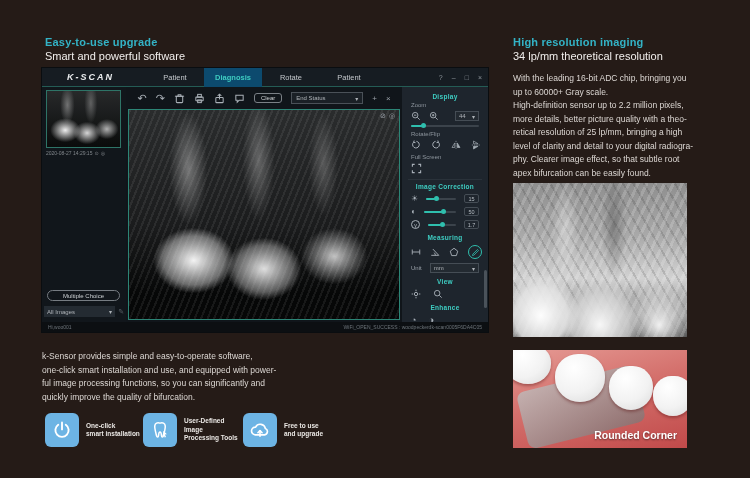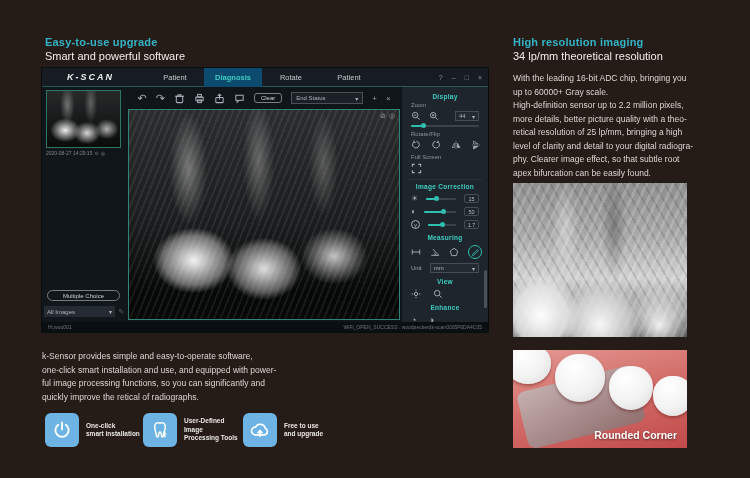--- a/index.html
+++ b/index.html
@@ -381,21 +381,21 @@
 
     <div class="statusbar">
       <span>Hi,woo001</span>
       <span>WiFi_OPEN_SUCCESS : woodpeckerdk-scan0005F6DA4C05</span>
     </div>
   </div>
 
   <div class="body-text" style="position:absolute; left:42px; top:350px; width:280px;">k-Sensor provides simple and easy-to-operate software,
 one-click smart installation and use, and equipped with power-
 ful image processing functions, so you can significantly and
-quickly improve the retical of radiographs.</div>
+quickly improve the quality of bifurcation.</div>
 
   <div class="feature" style="left:45px; top:413px;">
     <div class="f-icon">
       <svg width="20" height="20" viewBox="0 0 16 16" fill="none" stroke="#fff" stroke-width="1.5" stroke-linecap="round">
         <line x1="8" y1="2" x2="8" y2="7.5"></line>
           <path d="M5 3.8 a5.3 5.3 0 1 0 6 0"></path>
       </svg>
     </div>
     <div class="f-label">One-click
 smart installation</div>

